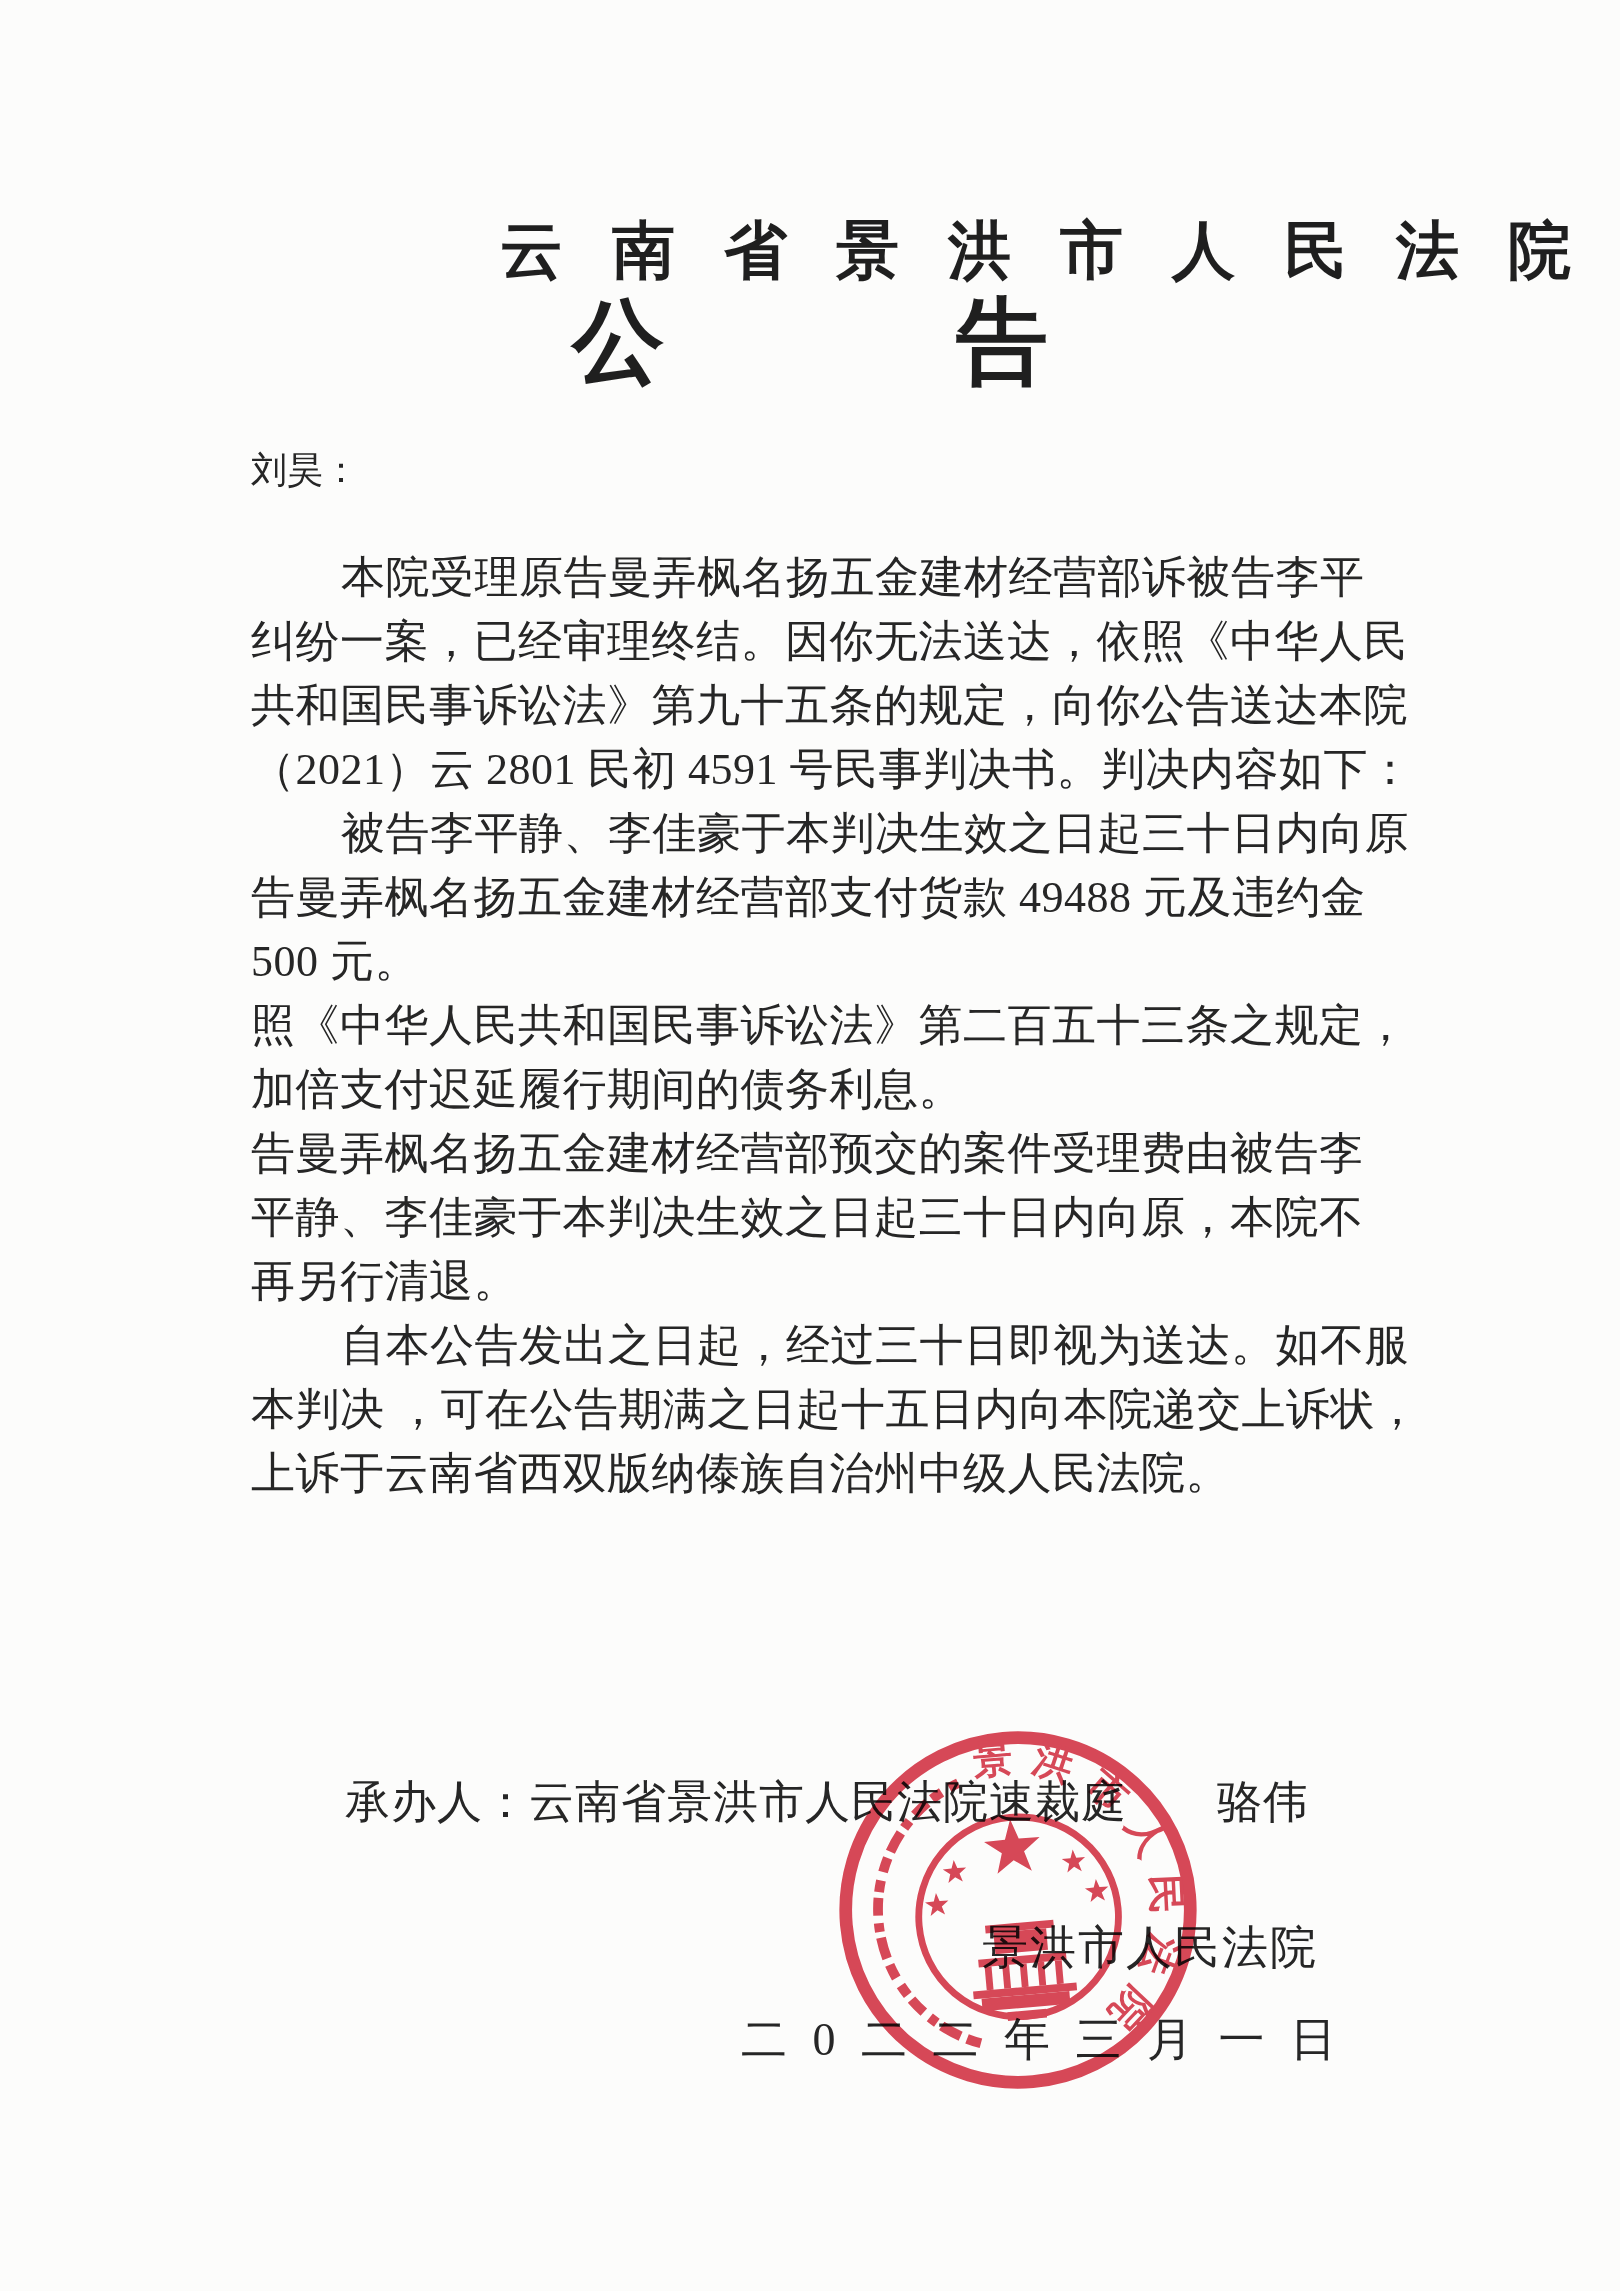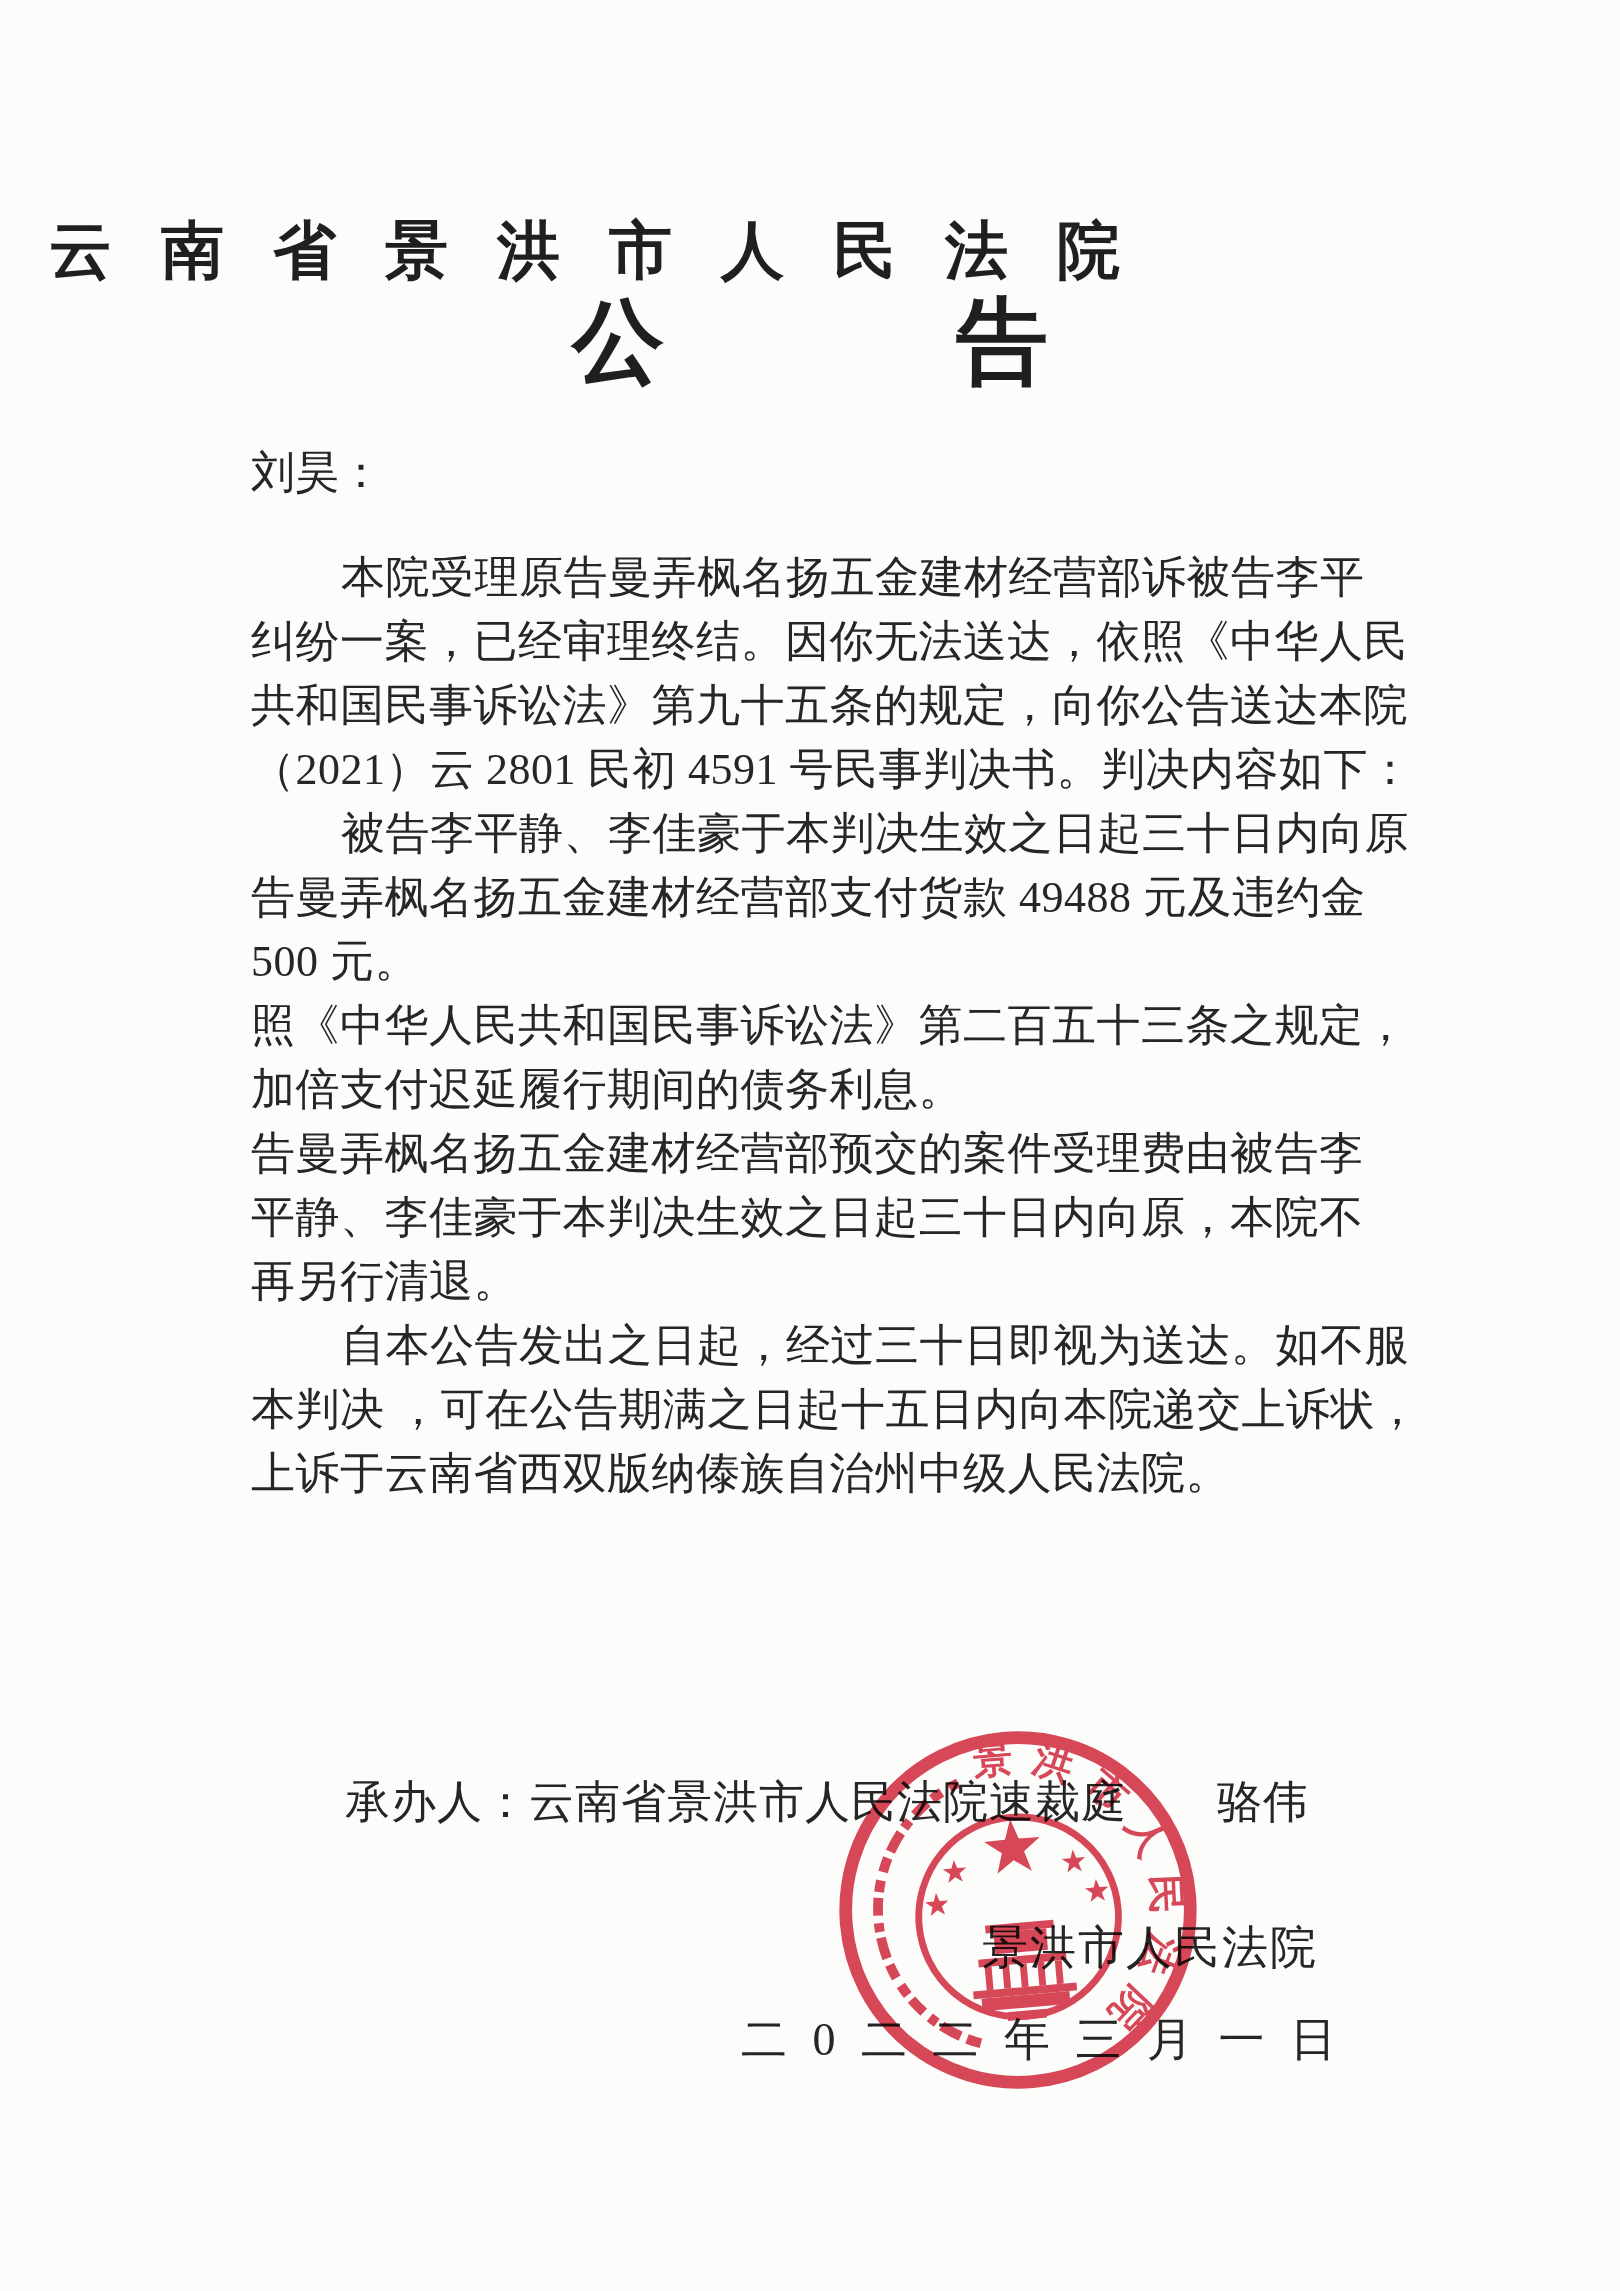--- a/index.html
+++ b/index.html
@@ -6,36 +6,37 @@
   .sheet{
     position:relative;
     width:1620px;height:2292px;
     background:#fcfcfb;
     overflow:hidden;
     font-family:"Liberation Serif","DejaVu Serif",serif;
     color:#222;
   }
   .court-title{
     position:absolute;top:208px;left:0;width:1620px;
-    text-align:left;
+    text-align:right;
     font-size:63px;font-weight:bold;
     letter-spacing:49px;text-indent:49px;
     color:#1f1f1f;
     white-space:nowrap;
   }
   .notice-title{
     position:absolute;top:292px;left:0;width:1620px;
     display:flex;justify-content:center;gap:292px;
     font-size:92px;font-weight:bold;color:#1f1f1f;
     line-height:1.1;
   }
   .salutation{
     position:absolute;left:251px;top:441px;
-    font-size:44px;line-height:64px;color:#262626;
+    font-size:36px;line-height:64px;color:#262626;
     white-space:nowrap;
+    font-family:Liberation Mono, monospace;
   }
   .body-text{
     position:absolute;left:251px;top:505px;width:1152px;margin-top:41px;
   }
   .bodyline{
     font-size:44px;line-height:64px;height:64px;
     color:#262626;white-space:nowrap;
     letter-spacing:0.5px;
   }
   .bodyline.indent{padding-left:90px;}

